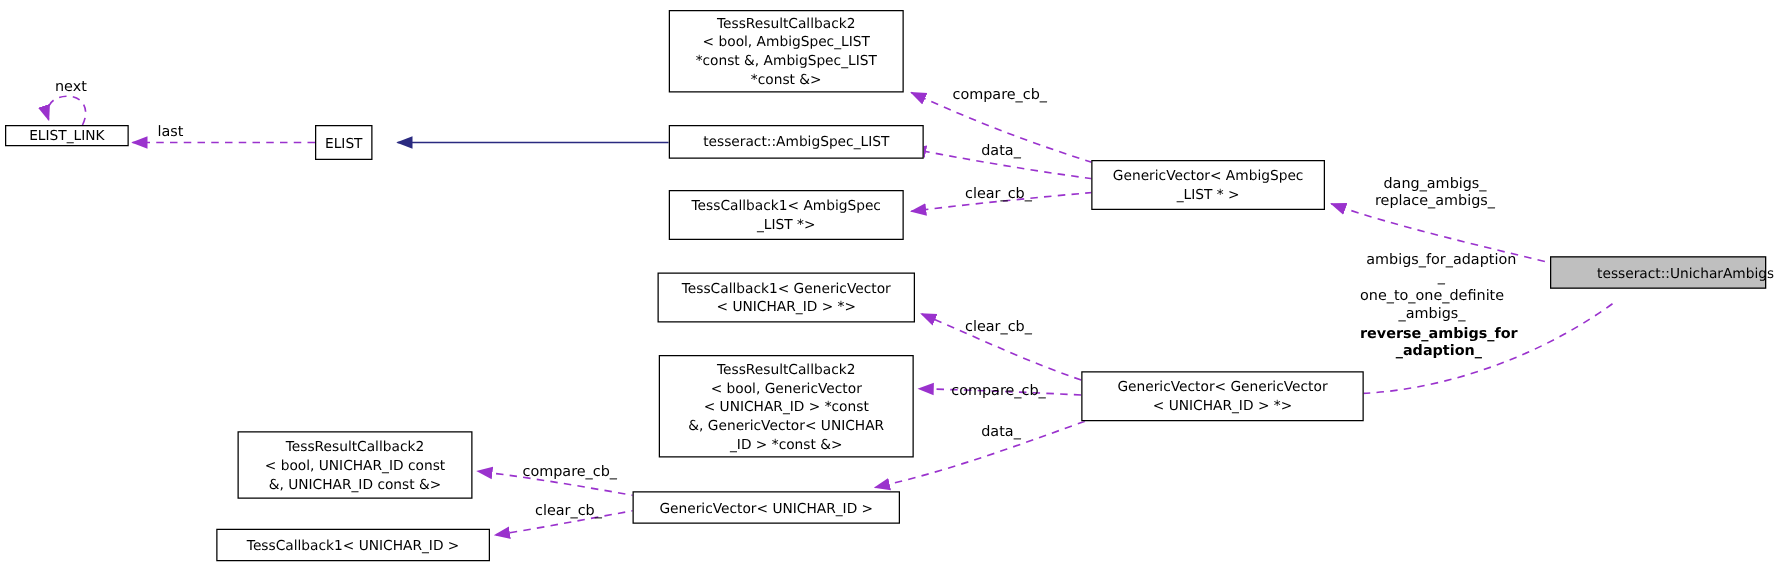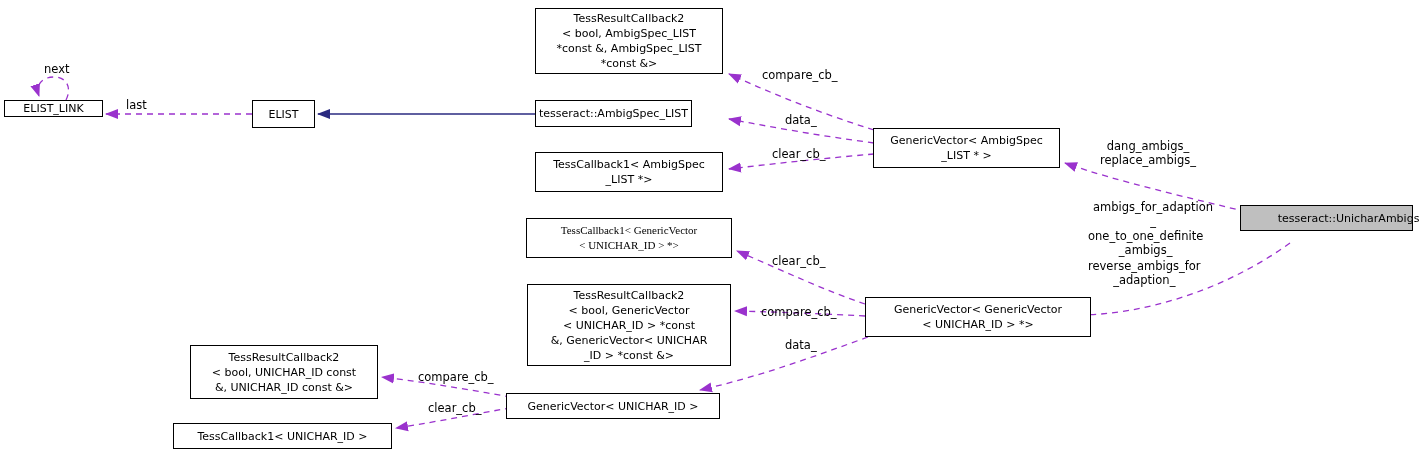--- a/index.html
+++ b/index.html
@@ -70,32 +70,32 @@
     <path class="usage" d="M 1268 217 C 1190 198 1115 181 1065 163" marker-end="url(#ah-p)"></path>
     <path class="usage" d="M 1290 243 C 1225 290 1142 316 1073 315" marker-end="url(#ah-p)"></path>
     <path class="usage" d="M 865 304 C 826 291 786 272 737 251" marker-end="url(#ah-p)"></path>
     <path class="usage" d="M 865 316 C 824 314 781 312 735 311" marker-end="url(#ah-p)"></path>
     <path class="usage" d="M 868 337 C 812 357 762 376 700 390" marker-end="url(#ah-p)"></path>
     <path class="usage" d="M 522 399 C 476 391 432 383 382 377" marker-end="url(#ah-p)"></path>
     <path class="usage" d="M 522 406 C 479 413 442 421 396 428" marker-end="url(#ah-p)"></path>
   </svg>
 
   <div class="node" style="left:4px;  top:100px; width:99px;  height:17px;">ELIST_LINK</div>
-  <div class="node" style="left:252px;top:100px; width:63px;  height:28px;">ELIST</div>
+  <div class="node" style="left:252px;top:100px; width:46px;  height:28px;">ELIST</div>
   <div class="node" style="left:535px;top:8px;  width:188px; height:66px;">TessResultCallback2
 &lt; bool, AmbigSpec_LIST
 *const &amp;, AmbigSpec_LIST
 *const &amp;&gt;</div>
-  <div class="node" style="left:535px;top:100px; width:157px; height:27px;">tesseract::AmbigSpec_LIST</div>
+  <div class="node" style="left:535px;top:100px; width:204px; height:27px;">tesseract::AmbigSpec_LIST</div>
   <div class="node" style="left:535px;top:152px; width:188px; height:40px;">TessCallback1&lt; AmbigSpec
 _LIST *&gt;</div>
   <div class="node" style="left:873px;top:128px; width:187px; height:40px;">GenericVector&lt; AmbigSpec
 _LIST * &gt;</div>
   <div class="node focus" style="left:1240px;top:205px;width:173px; height:26px;padding-left:44px;">tesseract::UnicharAmbigs</div>
-  <div class="node" style="left:526px;top:218px; width:206px; height:40px;font-family:Liberation Serif, serif;">TessCallback1&lt; GenericVector
+  <div class="node" style="left:526px;top:218px; width:206px; height:40px;">TessCallback1&lt; GenericVector
 &lt; UNICHAR_ID &gt; *&gt;</div>
   <div class="node" style="left:527px;top:284px; width:204px; height:82px;">TessResultCallback2
 &lt; bool, GenericVector
 &lt; UNICHAR_ID &gt; *const
 &amp;, GenericVector&lt; UNICHAR
 _ID &gt; *const &amp;&gt;</div>
   <div class="node" style="left:865px;top:297px; width:226px; height:40px;">GenericVector&lt; GenericVector
 &lt; UNICHAR_ID &gt; *&gt;</div>
   <div class="node" style="left:190px;top:345px; width:188px; height:54px;">TessResultCallback2
 &lt; bool, UNICHAR_ID const
@@ -107,21 +107,21 @@
   <div class="elabel" style="left:126px; top:98px;">last</div>
   <div class="elabel" style="left:762px; top:68px;">compare_cb_</div>
   <div class="elabel" style="left:785px; top:113px;">data_</div>
   <div class="elabel" style="left:772px; top:147px;">clear_cb_</div>
   <div class="elabel c" style="left:1100px;top:139px;">dang_ambigs_
 replace_ambigs_</div>
   <div class="elabel c" style="left:1088px;top:229px;">one_to_one_definite
 _ambigs_</div>
   <div class="elabel c" style="left:1093px;top:200px;">ambigs_for_adaption
 _</div>
-  <div class="elabel c" style="left:1088px;top:259px;">reverse_ambigs_for
+  <div class="elabel c" style="left:1088px;top:259px;font-weight:bold;">reverse_ambigs_for
 _adaption_</div>
   <div class="elabel" style="left:772px; top:254px;">clear_cb_</div>
   <div class="elabel" style="left:761px; top:305px;">compare_cb_</div>
   <div class="elabel" style="left:785px; top:338px;">data_</div>
   <div class="elabel" style="left:418px; top:370px;">compare_cb_</div>
   <div class="elabel" style="left:428px; top:401px;">clear_cb_</div>
 
 </div>
 
 </body></html>

